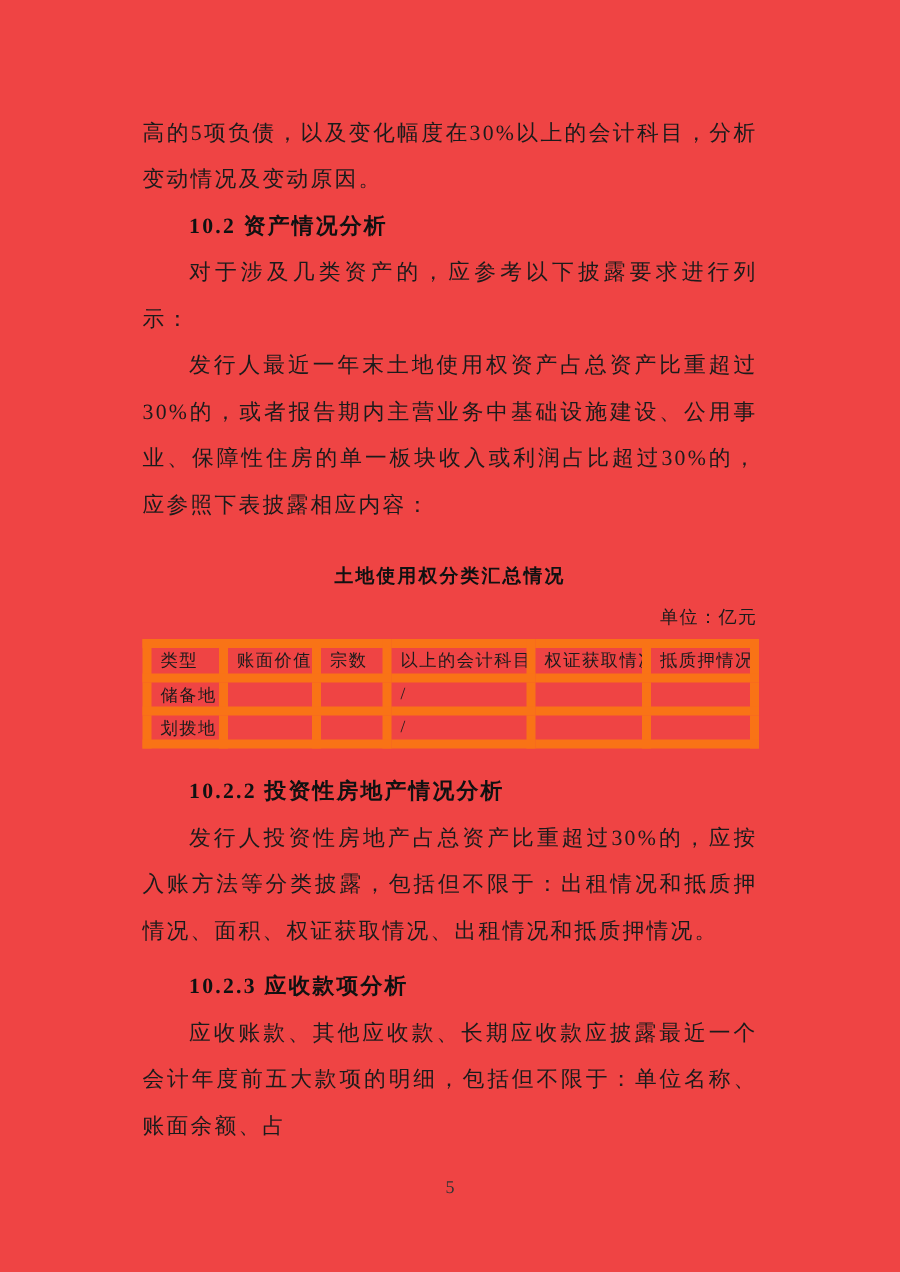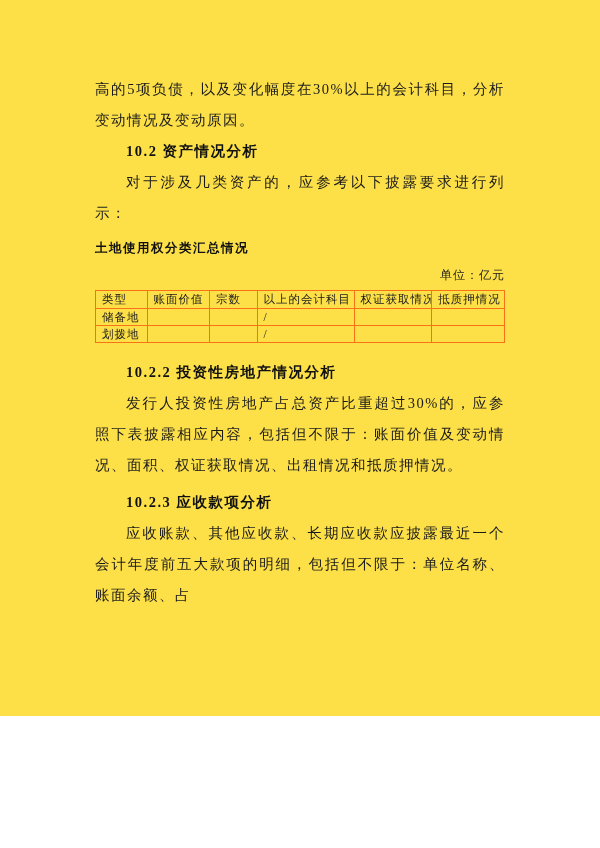--- a/index.html
+++ b/index.html
@@ -1,19 +1,19 @@
 <!DOCTYPE html>
 <html><head>
 <meta charset="utf-8">
 <style>
   html,body{margin:0;padding:0;background:#ffffff;}
   .page{
     position:relative;
-    width:600px;height:716px;
-    background:#fde047;
+    width:600px;height:848px;
+    background:#ef4444;
     font-family:"Liberation Serif","DejaVu Serif",serif;
     color:#1b1b1b;
     overflow:hidden;
   }
   .content{
     position:absolute;
     left:95px;top:74px;
     width:410px;
   }
   .para{
@@ -30,47 +30,47 @@
     font-size:14.5px;
     line-height:31px;
     font-weight:bold;
     letter-spacing:1.5px;
     text-indent:31px;
     color:#111;
     font-family:Liberation Serif, serif;
   }
   .heading.gap-before{ margin-top:6px; }
   .table-title{
-    margin:10px 0 0 0;
+    margin:22px 0 0 0;
     font-size:12.5px;
     line-height:19px;
     font-weight:bold;
     letter-spacing:1.5px;
-    text-align:left;
+    text-align:center;
     color:#111;
   }
   .unit-row{
     margin-top:8px;
     font-size:12px;
     line-height:18px;
     letter-spacing:1px;
     text-align:right;
     color:#1b1b1b;
   }
   table.land-table{
     margin-top:6px;
     width:410px;
     border-collapse:collapse;
     table-layout:fixed;
     font-size:11.5px;
     letter-spacing:1px;
     color:#1b1b1b;
   }
   table.land-table td, table.land-table th{
-    border:1px solid #f97316;
+    border:6px solid #f97316;
     padding:0 3px 0 6px;
     height:16px;
     font-weight:normal;
     text-align:left;
     vertical-align:middle;
     overflow:hidden;
     white-space:nowrap;
   }
   table.land-table tr.hdr td{ height:17px; }
   .col-type{width:51px;} .col-value{width:62px;} .col-count{width:47px;}
@@ -92,20 +92,21 @@
   <div class="content">
 
     <p class="para">高的5项负债，以及变化幅度在30%以上的会计科目，分析变动情况及变动原因。</p>
 
 
     <p class="heading">10.2 资产情况分析</p>
 
     <p class="para indent">对于涉及几类资产的，应参考以下披露要求进行列示：</p>
 
 
+    <p class="para indent">发行人最近一年末土地使用权资产占总资产比重超过30%的，或者报告期内主营业务中基础设施建设、公用事业、保障性住房的单一板块收入或利润占比超过30%的，应参照下表披露相应内容：</p>
 
     <p class="table-title">土地使用权分类汇总情况</p>
 
     <div class="unit-row">单位：亿元</div>
 
     <table class="land-table">
       <colgroup>
         <col class="col-type">
           <col class="col-value">
           <col class="col-count">
@@ -136,21 +137,21 @@
           <td></td>
           <td>/</td>
           <td></td>
           <td></td>
         </tr>
       </tbody>
     </table>
 
     <p class="heading" style="margin-top:14px;">10.2.2 投资性房地产情况分析</p>
 
-    <p class="para indent">发行人投资性房地产占总资产比重超过30%的，应参照下表披露相应内容，包括但不限于：账面价值及变动情况、面积、权证获取情况、出租情况和抵质押情况。</p>
+    <p class="para indent">发行人投资性房地产占总资产比重超过30%的，应按入账方法等分类披露，包括但不限于：出租情况和抵质押情况、面积、权证获取情况、出租情况和抵质押情况。</p>
 
     <p class="heading gap-before">10.2.3 应收款项分析</p>
 
     <p class="para indent">应收账款、其他应收款、长期应收款应披露最近一个会计年度前五大款项的明细，包括但不限于：单位名称、账面余额、占</p>
 
   </div>
 
   <div class="page-number">5</div>
 </div>
 

